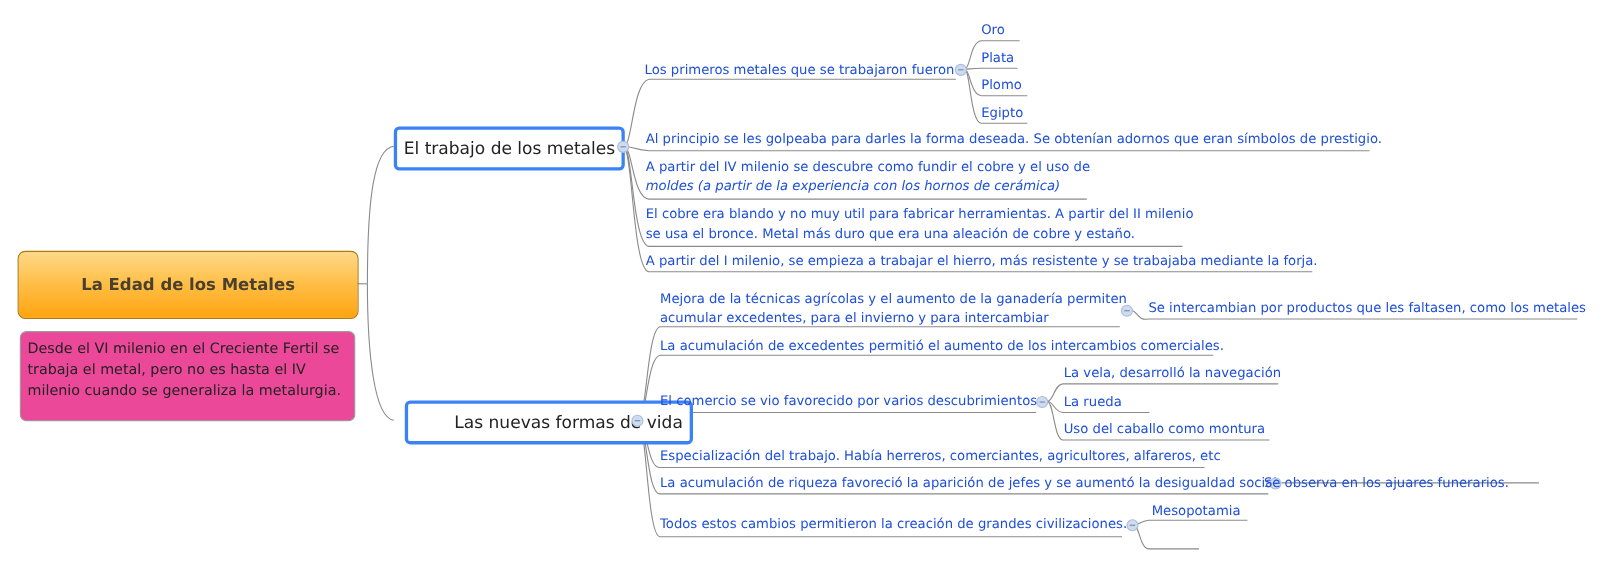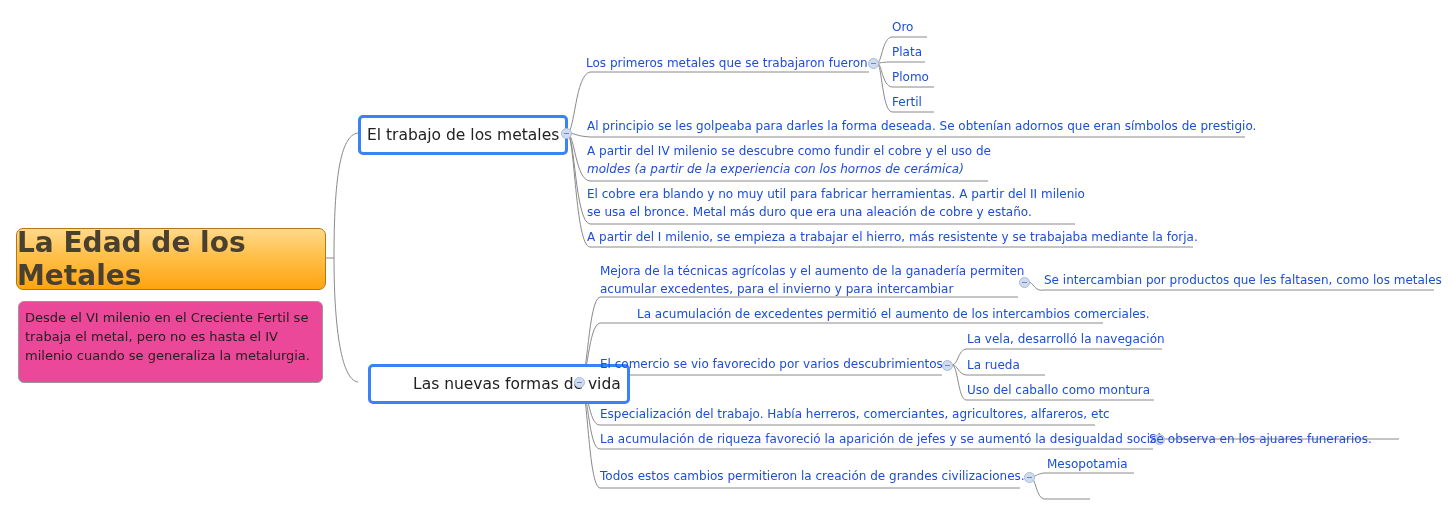--- a/index.html
+++ b/index.html
@@ -4,21 +4,21 @@
 <style>
   html, body { margin:0; padding:0; background:#ffffff; }
   body { width:1454px; height:517px; position:relative; overflow:hidden;
          font-family: "DejaVu Sans", "Liberation Sans", sans-serif; color:#222; }
   #lines { position:absolute; left:0; top:0; width:1454px; height:517px; }
   .t { position:absolute; font-size:12px; line-height:18px; white-space:nowrap; color:#1d4ed8; }
   .central { position:absolute; left:16px; top:228px; width:308px; height:60px;
              border:1px solid #b07a10; border-radius:7px;
              background:linear-gradient(#ffd98a 0%, #ffc04a 45%, #ffa410 100%);
              display:flex; align-items:center; justify-content:center;
-             font-family:"DejaVu Sans", sans-serif; font-weight:bold; font-size:28px; color:#4a4030; }
+             font-family:"DejaVu Sans", sans-serif; font-weight:bold; font-size:15px; color:#4a4030; }
   .note { position:absolute; left:18px; top:301px; width:297px; height:74px;
           border:1px solid #999; border-radius:6px; background:#ec4899;
           padding:6px 0 0 6px; font-size:13px; line-height:19px; color:#222; white-space:normal; }
   .main { position:absolute; border:3px solid #3b82f6; border-radius:5px; background:#fff;
           font-size:15.5px; height:34px; line-height:34px; padding:0 6px; white-space:nowrap; color:#222; }
   .tog { position:absolute; width:9px; height:9px; border-radius:50%;
          background:#cfdcf0; border:1px solid #a8bcdb; }
   .tog::after { content:""; position:absolute; left:2px; top:4px; width:5px; height:1px; background:#6f88b3; }
 </style>
 </head>
@@ -63,38 +63,38 @@
 <div class="note">Desde el VI milenio en el Creciente Fertil se trabaja el metal, pero no es hasta el IV milenio cuando se generaliza la metalurgia.</div>
 
 <div class="main" style="left:358px;top:115px;">El trabajo de los metales</div>
 <div class="tog" style="left:561px;top:128px;"></div>
 
 <div class="t" style="left:586px;top:54px;">Los primeros metales que se trabajaron fueron</div>
 <div class="tog" style="left:868px;top:58px;"></div>
 <div class="t" style="left:892px;top:18px;">Oro</div>
 <div class="t" style="left:892px;top:43px;">Plata</div>
 <div class="t" style="left:892px;top:68px;">Plomo</div>
-<div class="t" style="left:892px;top:93px;">Fertil</div>
+<div class="t" style="left:892px;top:93px;">Egipto</div>
 
 <div class="t" style="left:587px;top:117px;">Al principio se les golpeaba para darles la forma deseada. Se obtenían adornos que eran símbolos de prestigio.</div>
 <div class="t" style="left:587px;top:142px;">A partir del IV milenio se descubre como fundir el cobre y el uso de</div>
 <div class="t" style="left:587px;top:160px;font-style:italic;">moldes (a partir de la experiencia con los hornos de cerámica)</div>
 <div class="t" style="left:587px;top:185px;">El cobre era blando y no muy util para fabricar herramientas. A partir del II milenio</div>
 <div class="t" style="left:587px;top:203px;">se usa el bronce. Metal más duro que era una aleación de cobre y estaño.</div>
 <div class="t" style="left:587px;top:228px;">A partir del I milenio, se empieza a trabajar el hierro, más resistente y se trabajaba mediante la forja.</div>
 
 <div class="main" style="left:368px;top:364px;padding-left:42px;">Las nuevas formas de vida</div>
 <div class="tog" style="left:574px;top:377px;"></div>
 
 <div class="t" style="left:600px;top:262px;">Mejora de la técnicas agrícolas y el aumento de la ganadería permiten</div>
 <div class="t" style="left:600px;top:280px;">acumular excedentes, para el invierno y para intercambiar</div>
 <div class="tog" style="left:1019px;top:277px;"></div>
 <div class="t" style="left:1044px;top:271px;text-align:right;">Se intercambian por productos que les faltasen, como los metales</div>
 
-<div class="t" style="left:600px;top:305px;margin-left:37px;">La acumulación de excedentes permitió el aumento de los intercambios comerciales.</div>
+<div class="t" style="left:600px;top:305px;">La acumulación de excedentes permitió el aumento de los intercambios comerciales.</div>
 
 <div class="t" style="left:600px;top:355px;">El comercio se vio favorecido por varios descubrimientos</div>
 <div class="tog" style="left:942px;top:360px;"></div>
 <div class="t" style="left:967px;top:330px;">La vela, desarrolló la navegación</div>
 <div class="t" style="left:967px;top:356px;">La rueda</div>
 <div class="t" style="left:967px;top:381px;">Uso del caballo como montura</div>
 
 <div class="t" style="left:600px;top:405px;">Especialización del trabajo. Había herreros, comerciantes, agricultores, alfareros, etc</div>
 
 <div class="t" style="left:600px;top:430px;">La acumulación de riqueza favoreció la aparición de jefes y se aumentó la desigualdad social.</div>

